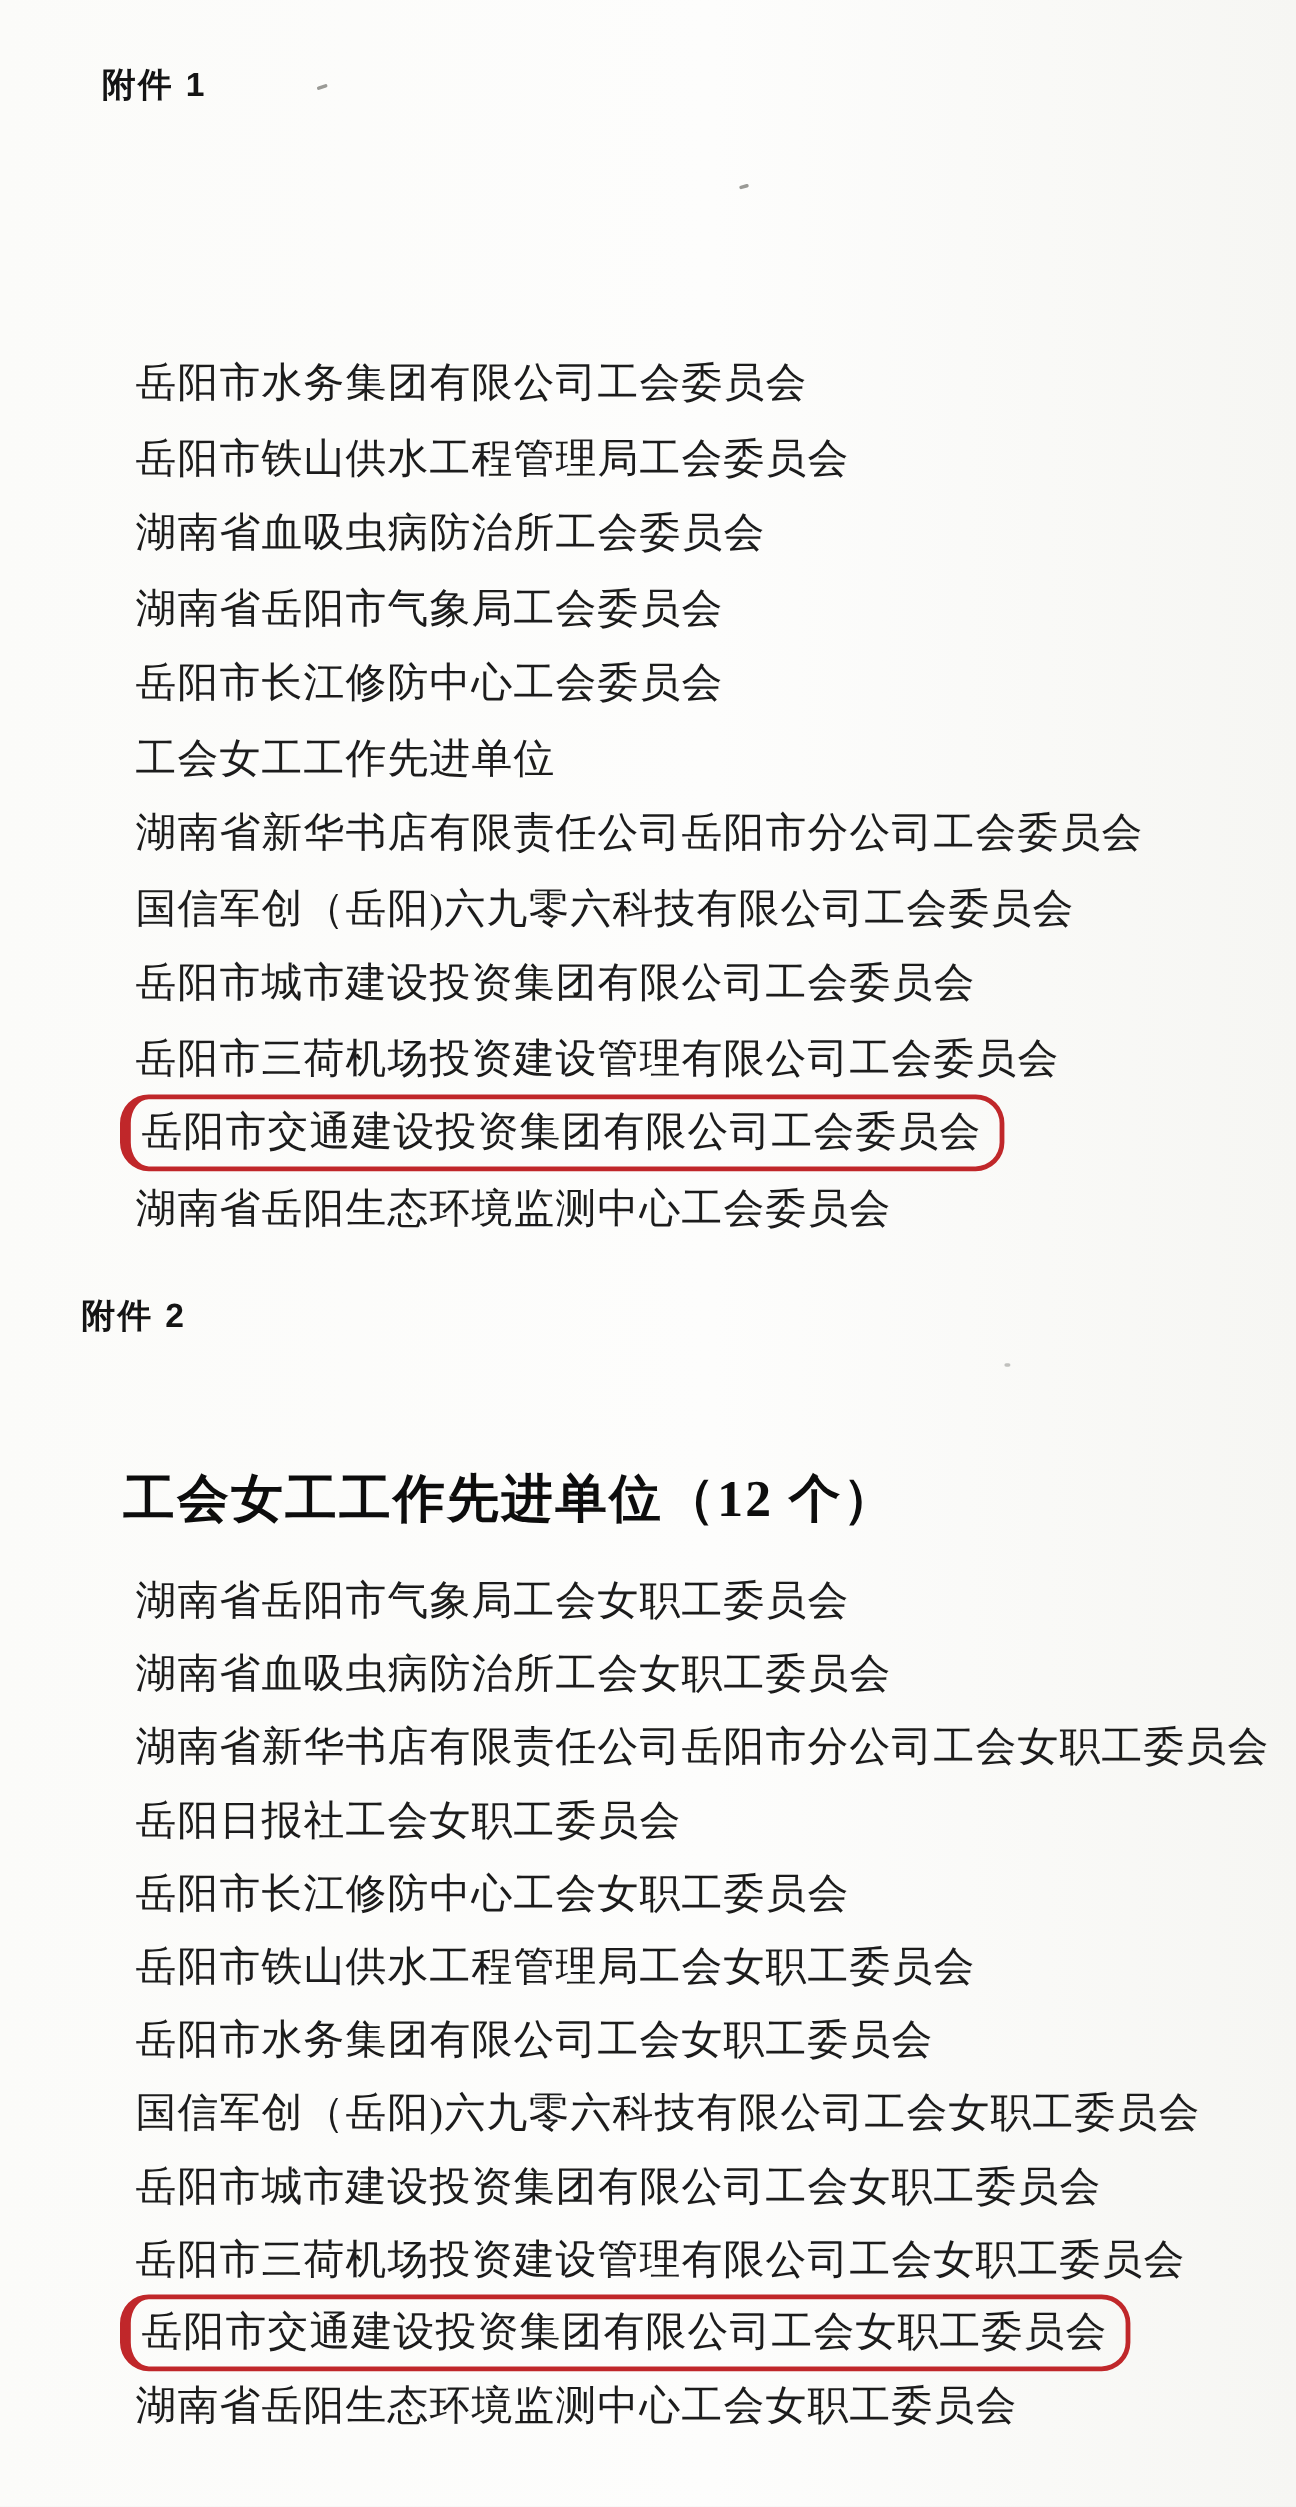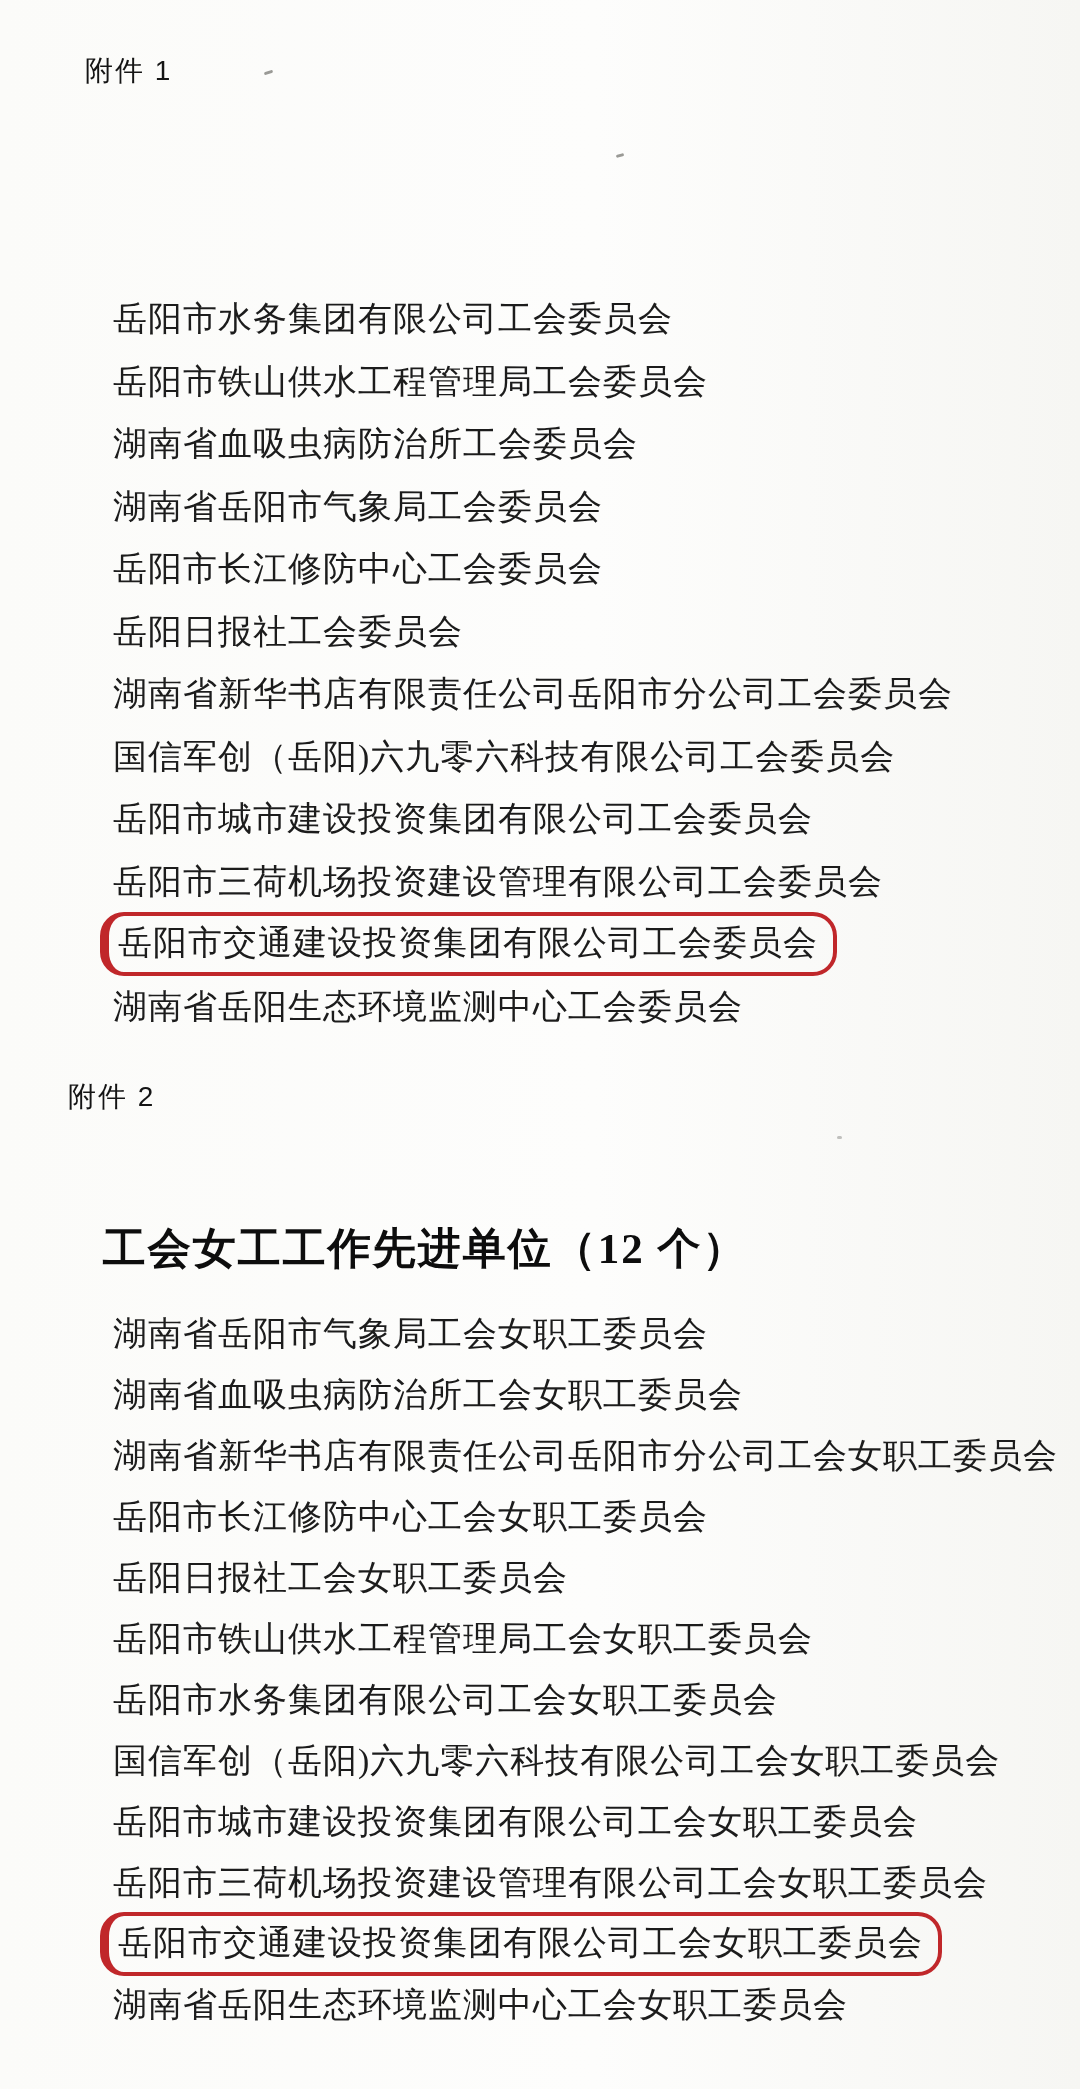--- a/index.html
+++ b/index.html
@@ -13,21 +13,21 @@
     width: 1080px;
     height: 2089px;
     margin: 0 auto;
     background: linear-gradient(90deg, #fbfbf9 0%, #fdfdfc 55%, #f6f6f3 100%);
     overflow: hidden;
     color: #191919;
   }
   .att-label {
     position: absolute;
     font-family: "Liberation Sans", sans-serif;
-    font-weight: normal;
+    font-weight: bold;
     font-size: 28px;
     color: #141414;
     letter-spacing: 2px;
     white-space: nowrap;
   }
   #att1-label { left: 85px;  top: 52px; }
   #att2-label { left: 68px;  top: 1078px; }
   .att-title {
     position: absolute;
     left: 0;
@@ -97,21 +97,21 @@
       <div class="list-item">
         <span class="item-text">湖南省血吸虫病防治所工会委员会</span>
       </div>
       <div class="list-item">
         <span class="item-text">湖南省岳阳市气象局工会委员会</span>
       </div>
       <div class="list-item">
         <span class="item-text">岳阳市长江修防中心工会委员会</span>
       </div>
       <div class="list-item">
-        <span class="item-text">岳阳日报社工会委员会</span>
+        <span class="item-text">工会女工工作先进单位</span>
       </div>
       <div class="list-item">
         <span class="item-text">湖南省新华书店有限责任公司岳阳市分公司工会委员会</span>
       </div>
       <div class="list-item">
         <span class="item-text">国信军创（岳阳)六九零六科技有限公司工会委员会</span>
       </div>
       <div class="list-item">
         <span class="item-text">岳阳市城市建设投资集团有限公司工会委员会</span>
       </div>
@@ -134,24 +134,24 @@
       <div class="list-item">
         <span class="item-text">湖南省岳阳市气象局工会女职工委员会</span>
       </div>
       <div class="list-item">
         <span class="item-text">湖南省血吸虫病防治所工会女职工委员会</span>
       </div>
       <div class="list-item">
         <span class="item-text">湖南省新华书店有限责任公司岳阳市分公司工会女职工委员会</span>
       </div>
       <div class="list-item">
-        <span class="item-text">岳阳市长江修防中心工会女职工委员会</span>
+        <span class="item-text">岳阳日报社工会女职工委员会</span>
       </div>
       <div class="list-item">
-        <span class="item-text">岳阳日报社工会女职工委员会</span>
+        <span class="item-text">岳阳市长江修防中心工会女职工委员会</span>
       </div>
       <div class="list-item">
         <span class="item-text">岳阳市铁山供水工程管理局工会女职工委员会</span>
       </div>
       <div class="list-item">
         <span class="item-text">岳阳市水务集团有限公司工会女职工委员会</span>
       </div>
       <div class="list-item">
         <span class="item-text">国信军创（岳阳)六九零六科技有限公司工会女职工委员会</span>
       </div>

